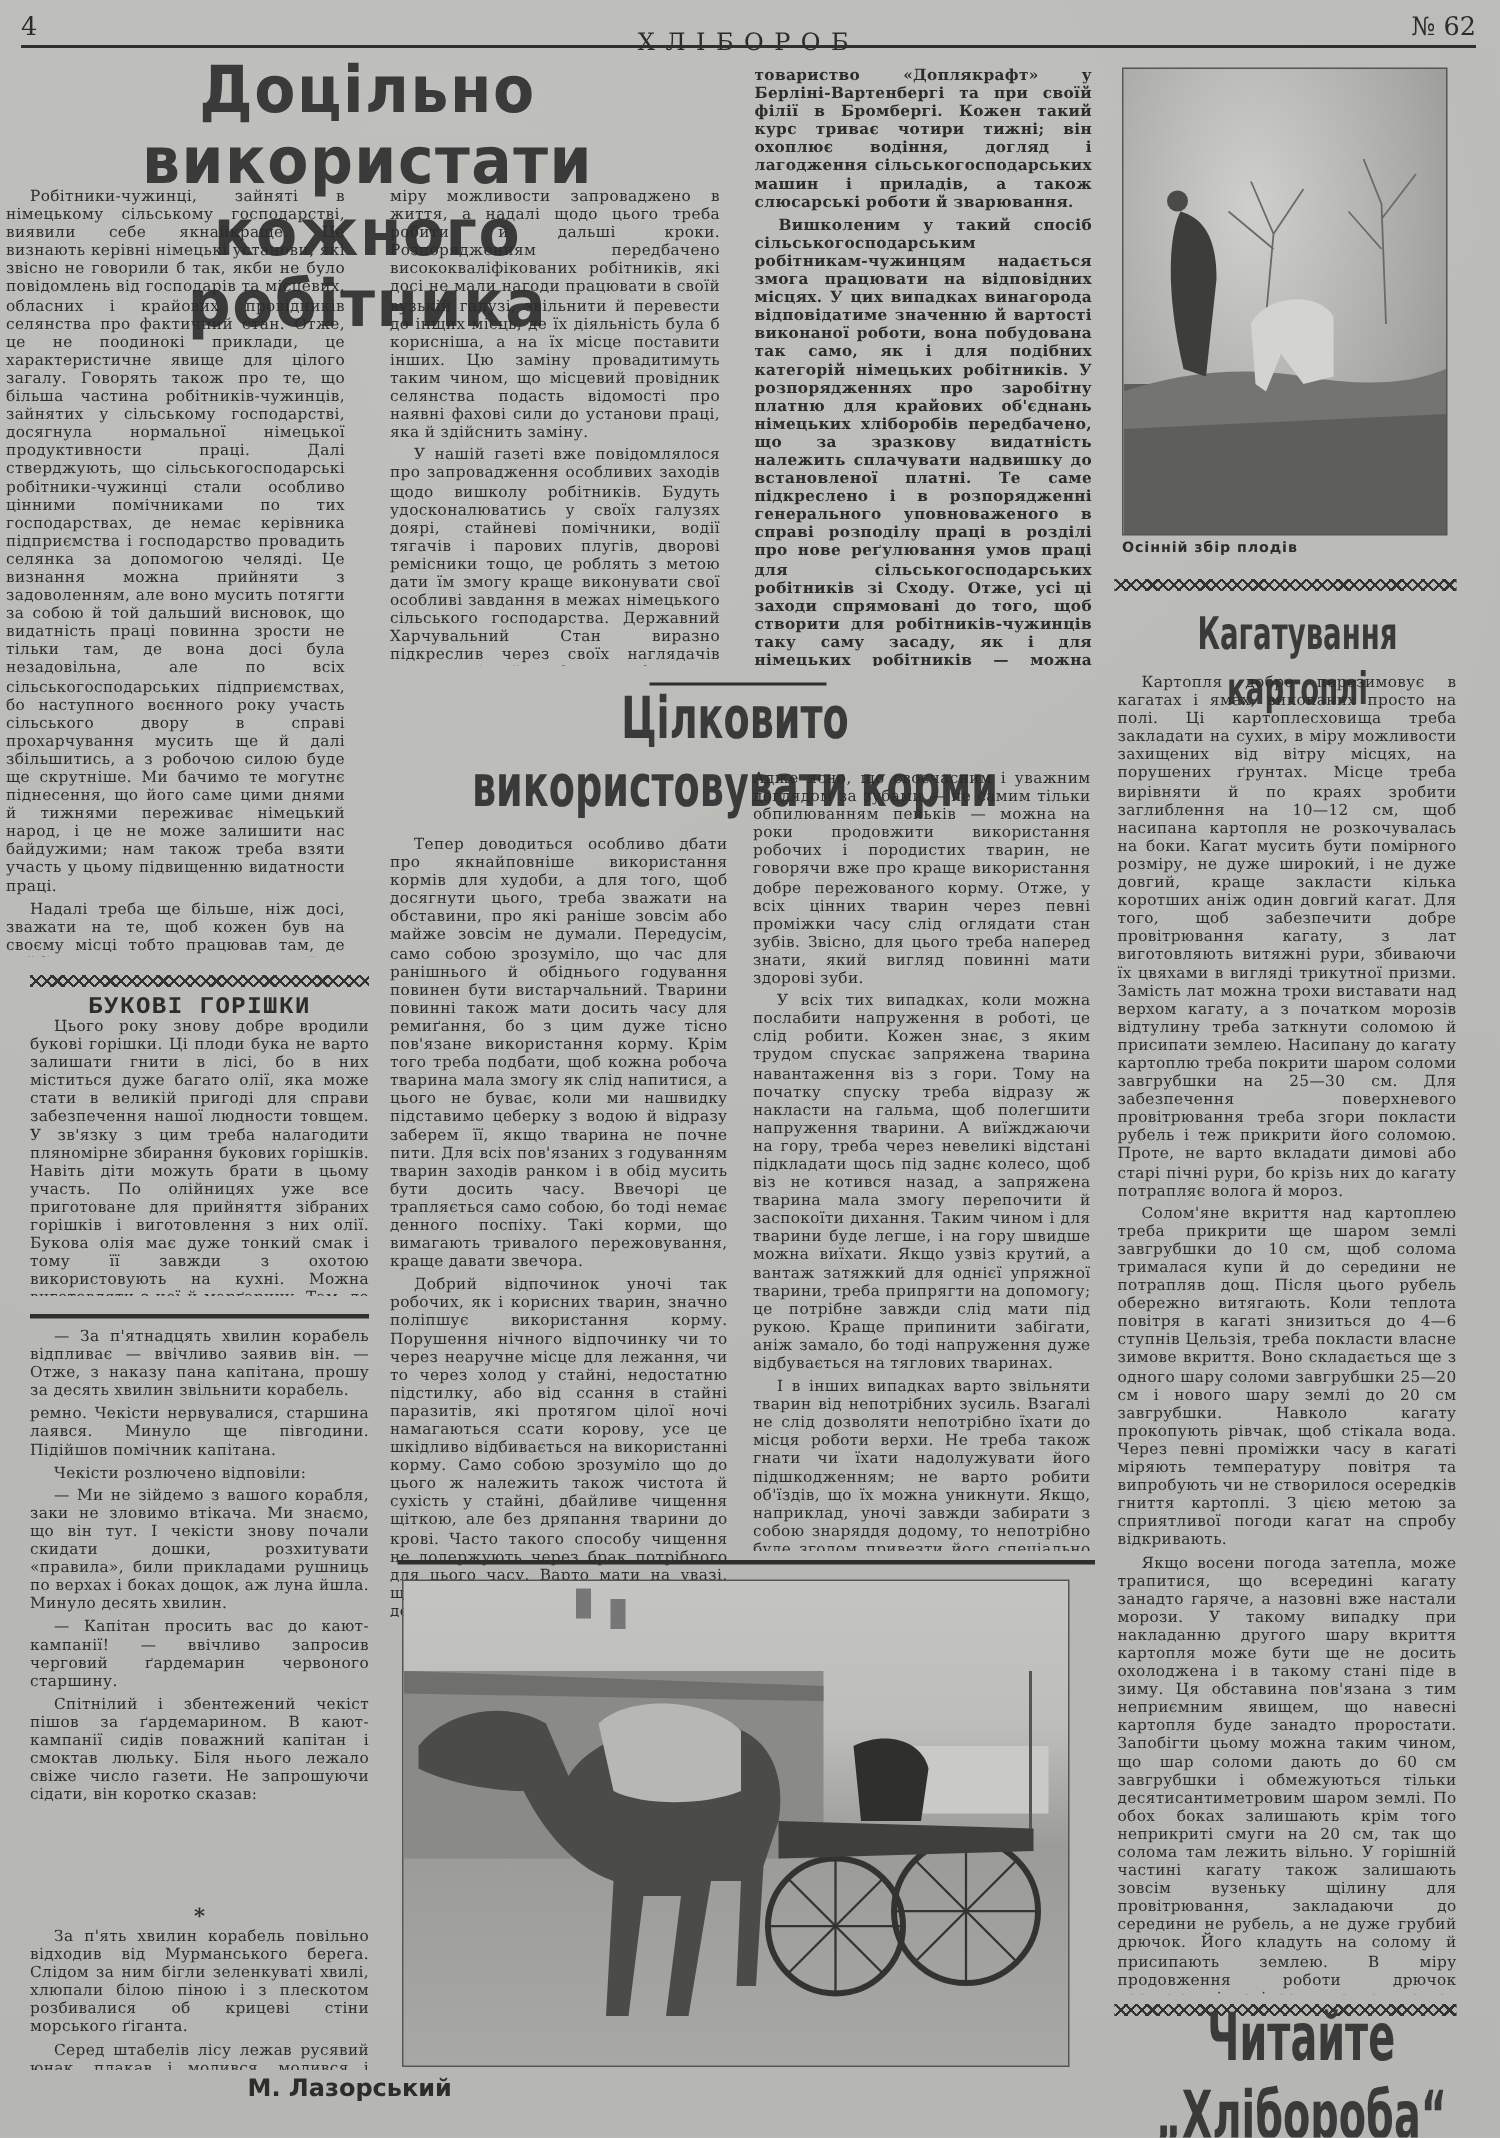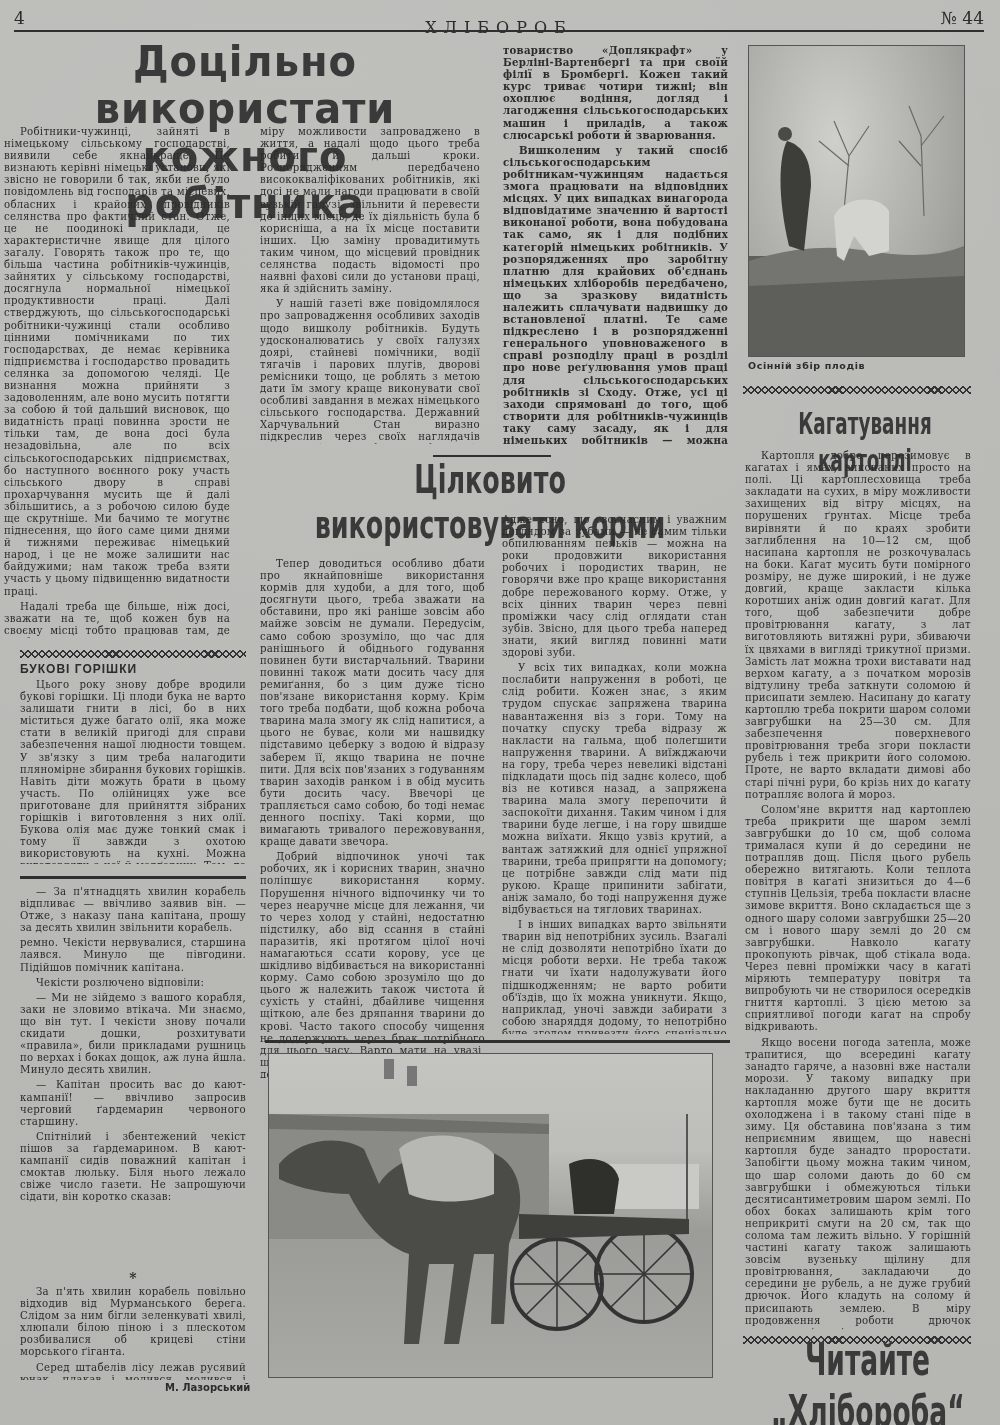--- a/index.html
+++ b/index.html
@@ -13,43 +13,43 @@
   .masthead .title{position:absolute;left:0;right:0;text-align:center;top:12px;letter-spacing:7px;font-size:16px;}
   .masthead .no{position:absolute;right:0;top:2px;}
   .rule{position:absolute;background:#2f2f2f;}
   .col{position:absolute;font-size:10.2px;line-height:12.1px;text-align:justify;letter-spacing:0.25px;}
   .col p{margin:0 0 3px 0;text-indent:16px;}
   .headline{font-family:"DejaVu Sans","Liberation Sans",sans-serif;font-weight:bold;color:#3a3a3a;text-align:center;}
   .h1{left:20px;top:44px;width:450px;font-size:40px;line-height:44px;letter-spacing:1px;transform:scaleY(1.08);}
   .h2{left:255px;top:466px;width:470px;font-size:31px;line-height:36px;letter-spacing:0px;transform:scaleX(0.82) scaleY(1.25);}
   .h3{left:740px;top:414px;width:250px;font-size:23px;line-height:28px;transform:scaleX(0.8) scaleY(1.3);}
   .h4{left:735px;top:1345px;width:265px;font-size:34px;line-height:40px;transform:scaleX(0.78) scaleY(1.3);}
-  .subhead{font-family:Liberation Sans, sans-serif;font-weight:bold;font-size:12px;letter-spacing:1px;}
+  .subhead{font-family:Liberation Mono, monospace;font-weight:bold;font-size:16px;text-align:center;letter-spacing:1px;}
   .wavy{position:absolute;height:8px;background:
     repeating-linear-gradient(135deg,#333 0 1.5px,transparent 1.5px 5px),
     repeating-linear-gradient(45deg,#333 0 1.5px,transparent 1.5px 5px);}
   .photo{position:absolute;border:1px solid #555;overflow:hidden;}
   .photo1{left:748px;top:45px;width:215px;height:310px;background:
     radial-gradient(ellipse at 40% 30%, #cfcfcc 0%, #a9a9a6 60%, #8d8d8a 100%);}
   .photo2{left:268px;top:1053px;width:443px;height:323px;background:
     linear-gradient(#c4c4c1 0%,#bdbdba 30%,#9b9b98 55%,#a8a8a5 100%);}
   .caption{font-family:"DejaVu Sans","Liberation Sans",sans-serif;font-weight:bold;font-size:9.5px;text-align:left;letter-spacing:0.6px;}
-  .byline{font-family:"DejaVu Sans","Liberation Sans",sans-serif;font-weight:bold;font-size:10px;}
+  .byline{font-family:"DejaVu Sans","Liberation Sans",sans-serif;font-weight:bold;font-size:16px;}
   .star{text-align:center;font-size:14px;font-weight:bold;}
   svg{display:block;}
 </style>
 </head>
 <body>
 
 <div class="page">
 
   <div class="abs masthead">
     <span class="pg">4</span>
     <span class="title">ХЛІБОРОБ</span>
-    <span class="no">№ 44</span>
+    <span class="no">№ 62</span>
   </div>
   <div class="rule" style="left:14px;top:30px;width:970px;height:2px;"></div>
 
   <div class="abs headline h1">
     <div>Доцільно використати</div>
     <div>кожного робітника</div>
   </div>
 
   <div class="col" style="left:4px;top:126px;width:226px;height:512px;overflow:hidden;">
     <p>Робітники-чужинці, зайняті в німецькому сільському господарстві, виявили себе якнайкраще. Це визнають керівні німецькі установи, які звісно не говорили б так, якби не було повідомлень від господарів та місцевих, обласних і крайових провідників селянства про фактичний стан. Отже, це не поодинокі приклади, це характеристичне явище для цілого загалу. Говорять також про те, що більша частина робітників-чужинців, зайнятих у сільському господарстві, досягнула нормальної німецької продуктивности праці. Далі стверджують, що сільськогосподарські робітники-чужинці стали особливо цінними помічниками по тих господарствах, де немає керівника підприємства і господарство провадить селянка за допомогою челяді. Це визнання можна прийняти з задоволенням, але воно мусить потягти за собою й той дальший висновок, що видатність праці повинна зрости не тільки там, де вона досі була незадовільна, але по всіх сільськогосподарських підприємствах, бо наступного воєнного року участь сільського двору в справі прохарчування мусить ще й далі збільшитись, а з робочою силою буде ще скрутніше. Ми бачимо те могутнє піднесення, що його саме цими днями й тижнями переживає німецький народ, і це не може залишити нас байдужими; нам також треба взяти участь у цьому підвищенню видатности праці.</p>

